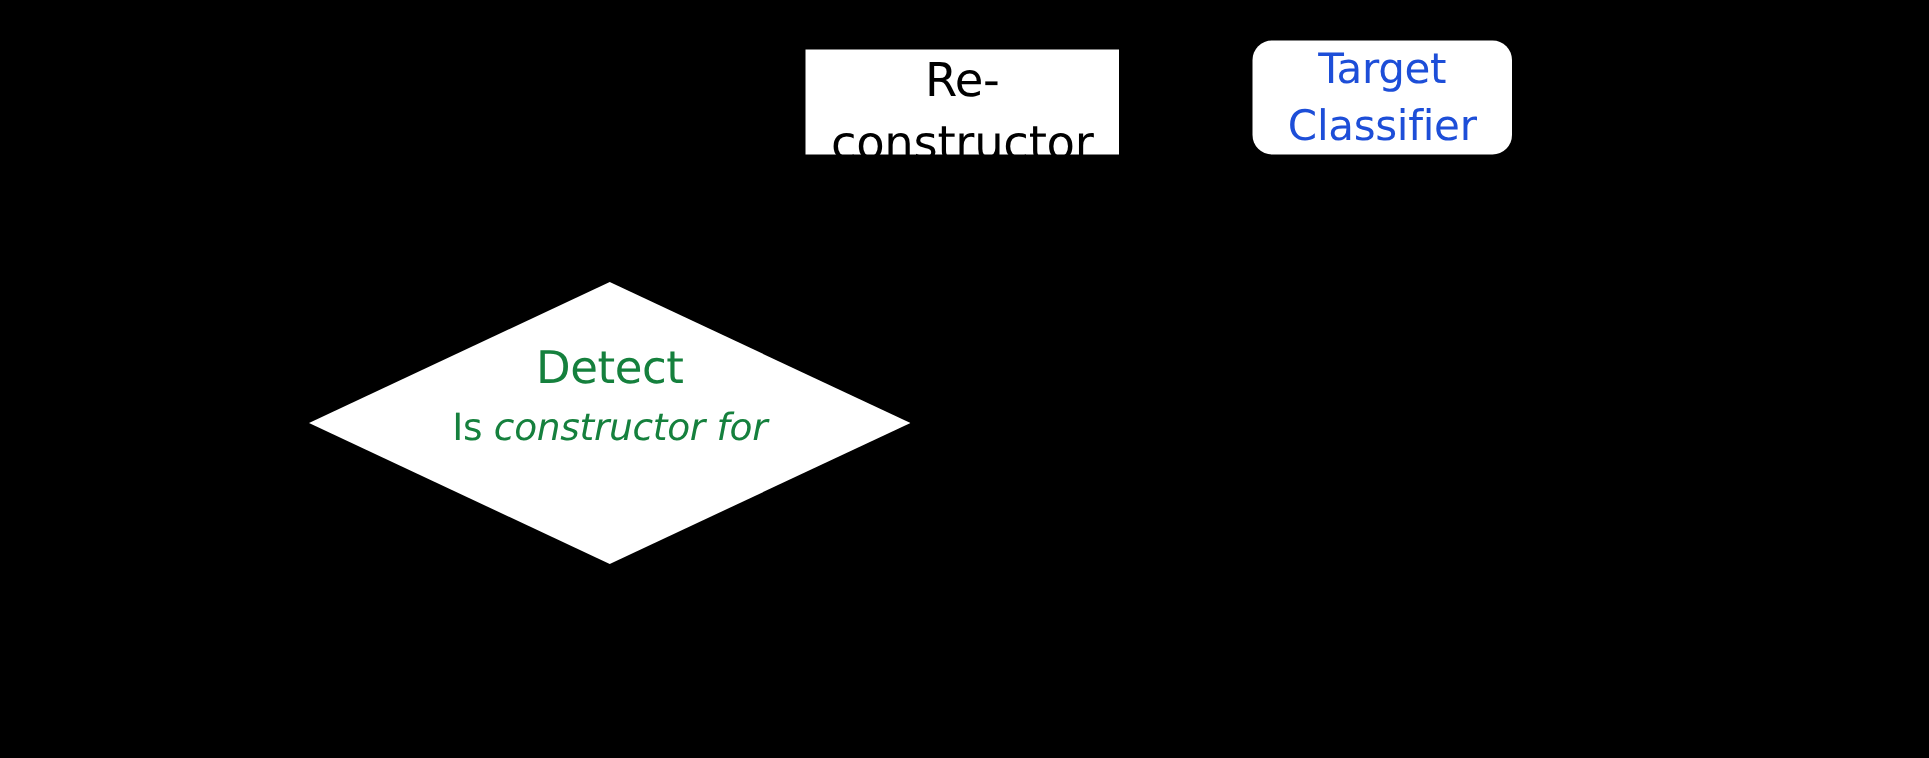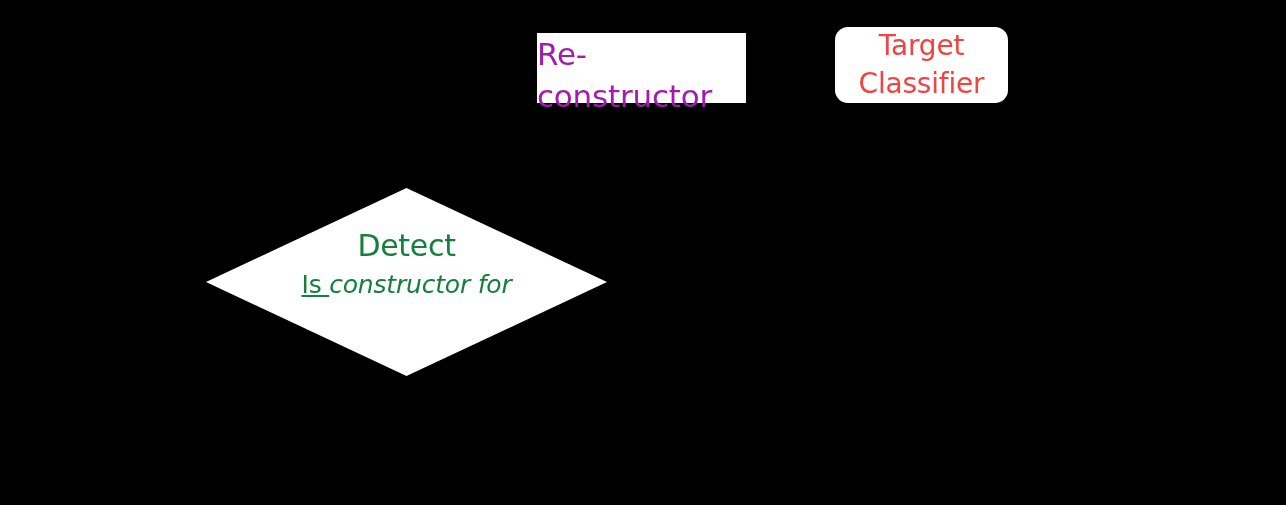--- a/index.html
+++ b/index.html
@@ -27,22 +27,22 @@
     top: 33px;
     width: 209px;
     height: 70px;
     border-radius: 0;
   }
   #reconstructor-node .rect-label {
     position: absolute;
     left: 0;
     top: 0;
     width: 100%;
-    text-align: left;
-    color: #a21caf;
+    text-align: center;
+    color: #000000;
     font-size: 31px;
     line-height: 42px;
     letter-spacing: -0.2px;
     white-space: pre-line;
     pointer-events: none;
   }
 
   
   #target-classifier-node {
     left: 835px;
@@ -54,21 +54,21 @@
   #target-classifier-node .rect-label {
     position: absolute;
     left: 0;
     top: 0;
     width: 100%;
     height: 100%;
     display: flex;
     flex-direction: column;
     align-items: center;
     justify-content: center;
-    color: #ef4444;
+    color: #1d4ed8;
     font-size: 28px;
     line-height: 38px;
     letter-spacing: -0.2px;
     white-space: pre-line;
     text-align: center;
     pointer-events: none;
   }
 
   
   #detect-node {
@@ -103,21 +103,20 @@
   }
   .diamond-sub {
     display: block;
     font-size: 25px;
     line-height: 38px;
     letter-spacing: -0.2px;
     margin-top: 3px;
   }
   .diamond-sub .lead {
     font-style: normal;
-    text-decoration: underline;
   }
   .diamond-sub .emph {
     font-style: italic;
   }
 </style>
 </head>
 <body>
 
 <div id="canvas">
 

